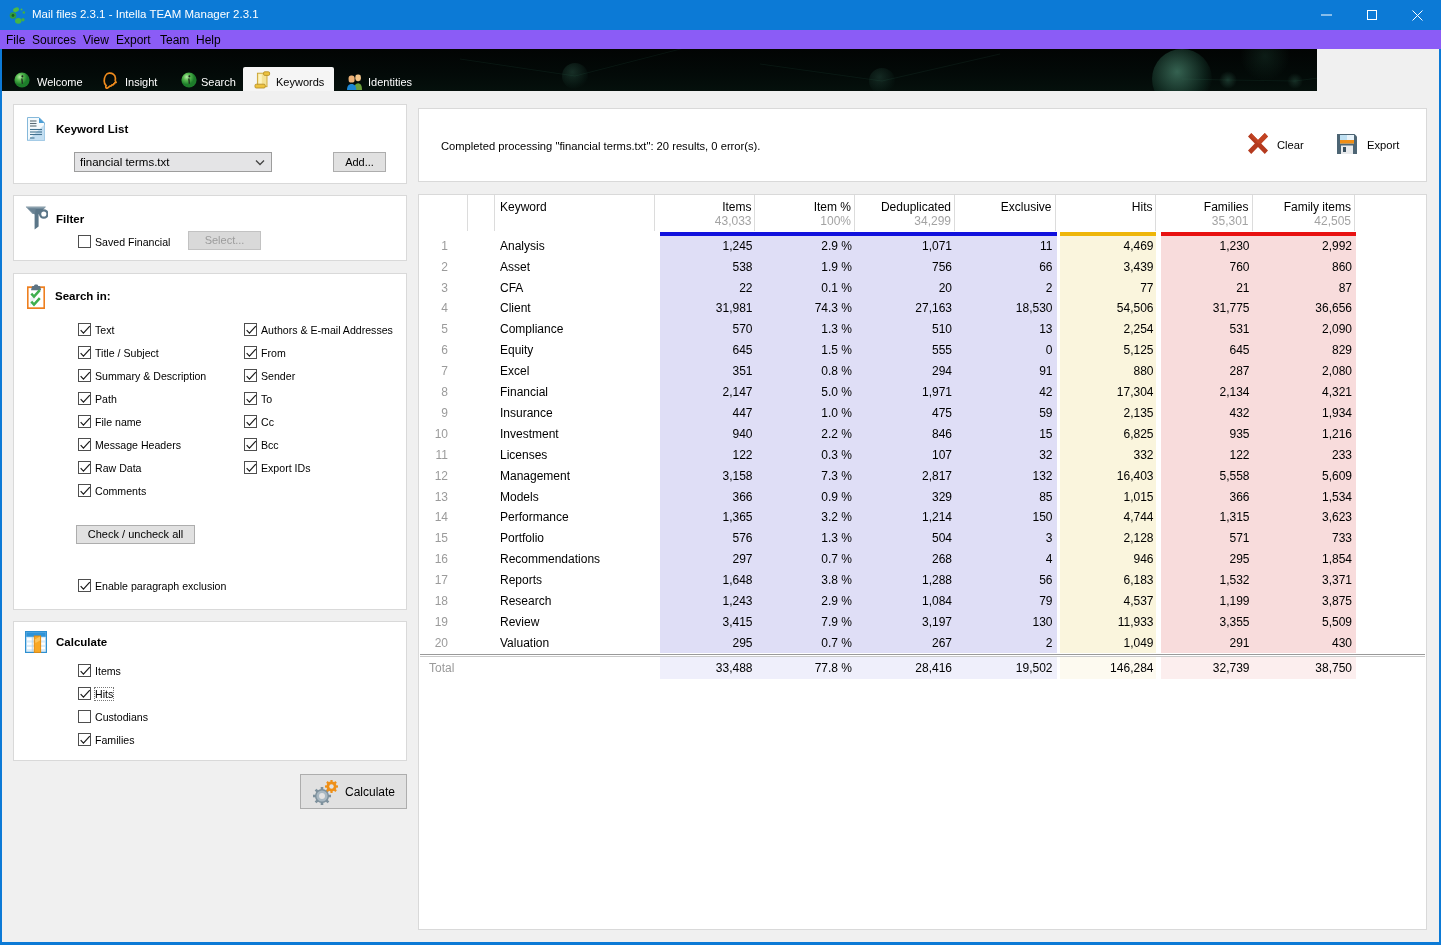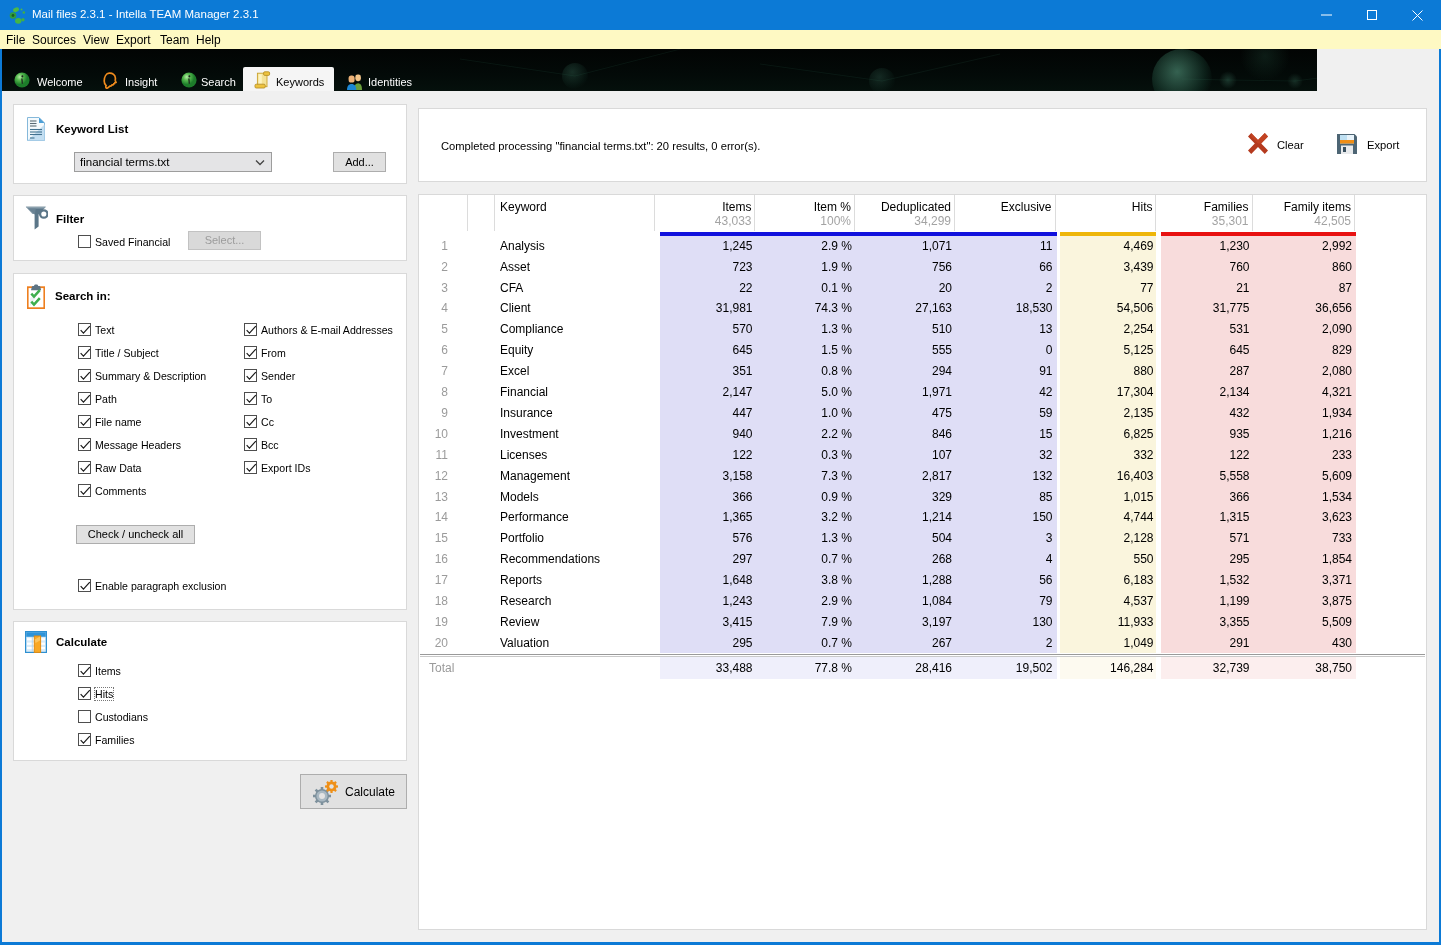--- a/index.html
+++ b/index.html
@@ -3,21 +3,21 @@
 * { margin:0; padding:0; box-sizing:border-box; }
 html,body { width:1441px; height:945px; overflow:hidden; }
 body { font-family:"Liberation Sans", sans-serif; background:#f0f0f0; position:relative; }
 .abs { position:absolute; }
 
 
 #titlebar { position:absolute; left:0; top:0; width:1441px; height:30px; background:#0c7ad6; color:#fff; }
 #titletext { position:absolute; left:32px; top:8px; font-size:11.5px; }
 .wbtn { position:absolute; top:0; width:46px; height:30px; }
 
-#menubar { position:absolute; left:0; top:30px; width:1441px; height:19px; background:#fef9c3; font-size:12px; color:#000; }
+#menubar { position:absolute; left:0; top:30px; width:1441px; height:19px; background:#8b5cf6; font-size:12px; color:#000; }
 #menubar span { position:absolute; top:3px; }
 
 #tabbar { position:absolute; left:0; top:49px; width:1317px; height:42px; background:#020202; overflow:hidden; }
 .tab { position:absolute; top:27px; height:16px; color:#fff; font-size:11px; white-space:nowrap; }
 #activetab { position:absolute; left:242.5px; top:18px; width:91px; height:24px; background:#f5f5f5; border-radius:2px 2px 0 0; }
 
 .panel { position:absolute; background:#fff; border:1px solid #d9d9d9; }
 .ptitle { position:absolute; font-size:11.5px; font-weight:bold; color:#000; }
 
 .btn { position:absolute; background:#e1e1e1; border:1px solid #adadad; font-size:11px; color:#000; text-align:center; font-family:"Liberation Sans",sans-serif; }
@@ -352,21 +352,21 @@
     <span class="c " style="right:589px">2.9 %</span>
     <span class="c " style="right:489px">1,071</span>
     <span class="c " style="right:388.5px">11</span>
     <span class="c " style="right:287.5px">4,469</span>
     <span class="c " style="right:191.5px">1,230</span>
     <span class="c " style="right:89px">2,992</span>
   </div>
 <div class="trow" style="top:256.6px">
     <span class="c rnum" style="right:993px">2</span>
     <span class="ckw">Asset</span>
-    <span class="c " style="right:688.5px">723</span>
+    <span class="c " style="right:688.5px">538</span>
     <span class="c " style="right:589px">1.9 %</span>
     <span class="c " style="right:489px">756</span>
     <span class="c " style="right:388.5px">66</span>
     <span class="c " style="right:287.5px">3,439</span>
     <span class="c " style="right:191.5px">760</span>
     <span class="c " style="right:89px">860</span>
   </div>
 <div class="trow" style="top:277.5px">
     <span class="c rnum" style="right:993px">3</span>
     <span class="ckw">CFA</span>
@@ -510,21 +510,21 @@
     <span class="c " style="right:191.5px">571</span>
     <span class="c " style="right:89px">733</span>
   </div>
 <div class="trow" style="top:549.2px">
     <span class="c rnum" style="right:993px">16</span>
     <span class="ckw">Recommendations</span>
     <span class="c " style="right:688.5px">297</span>
     <span class="c " style="right:589px">0.7 %</span>
     <span class="c " style="right:489px">268</span>
     <span class="c " style="right:388.5px">4</span>
-    <span class="c " style="right:287.5px">550</span>
+    <span class="c " style="right:287.5px">946</span>
     <span class="c " style="right:191.5px">295</span>
     <span class="c " style="right:89px">1,854</span>
   </div>
 <div class="trow" style="top:570.1px">
     <span class="c rnum" style="right:993px">17</span>
     <span class="ckw">Reports</span>
     <span class="c " style="right:688.5px">1,648</span>
     <span class="c " style="right:589px">3.8 %</span>
     <span class="c " style="right:489px">1,288</span>
     <span class="c " style="right:388.5px">56</span>

